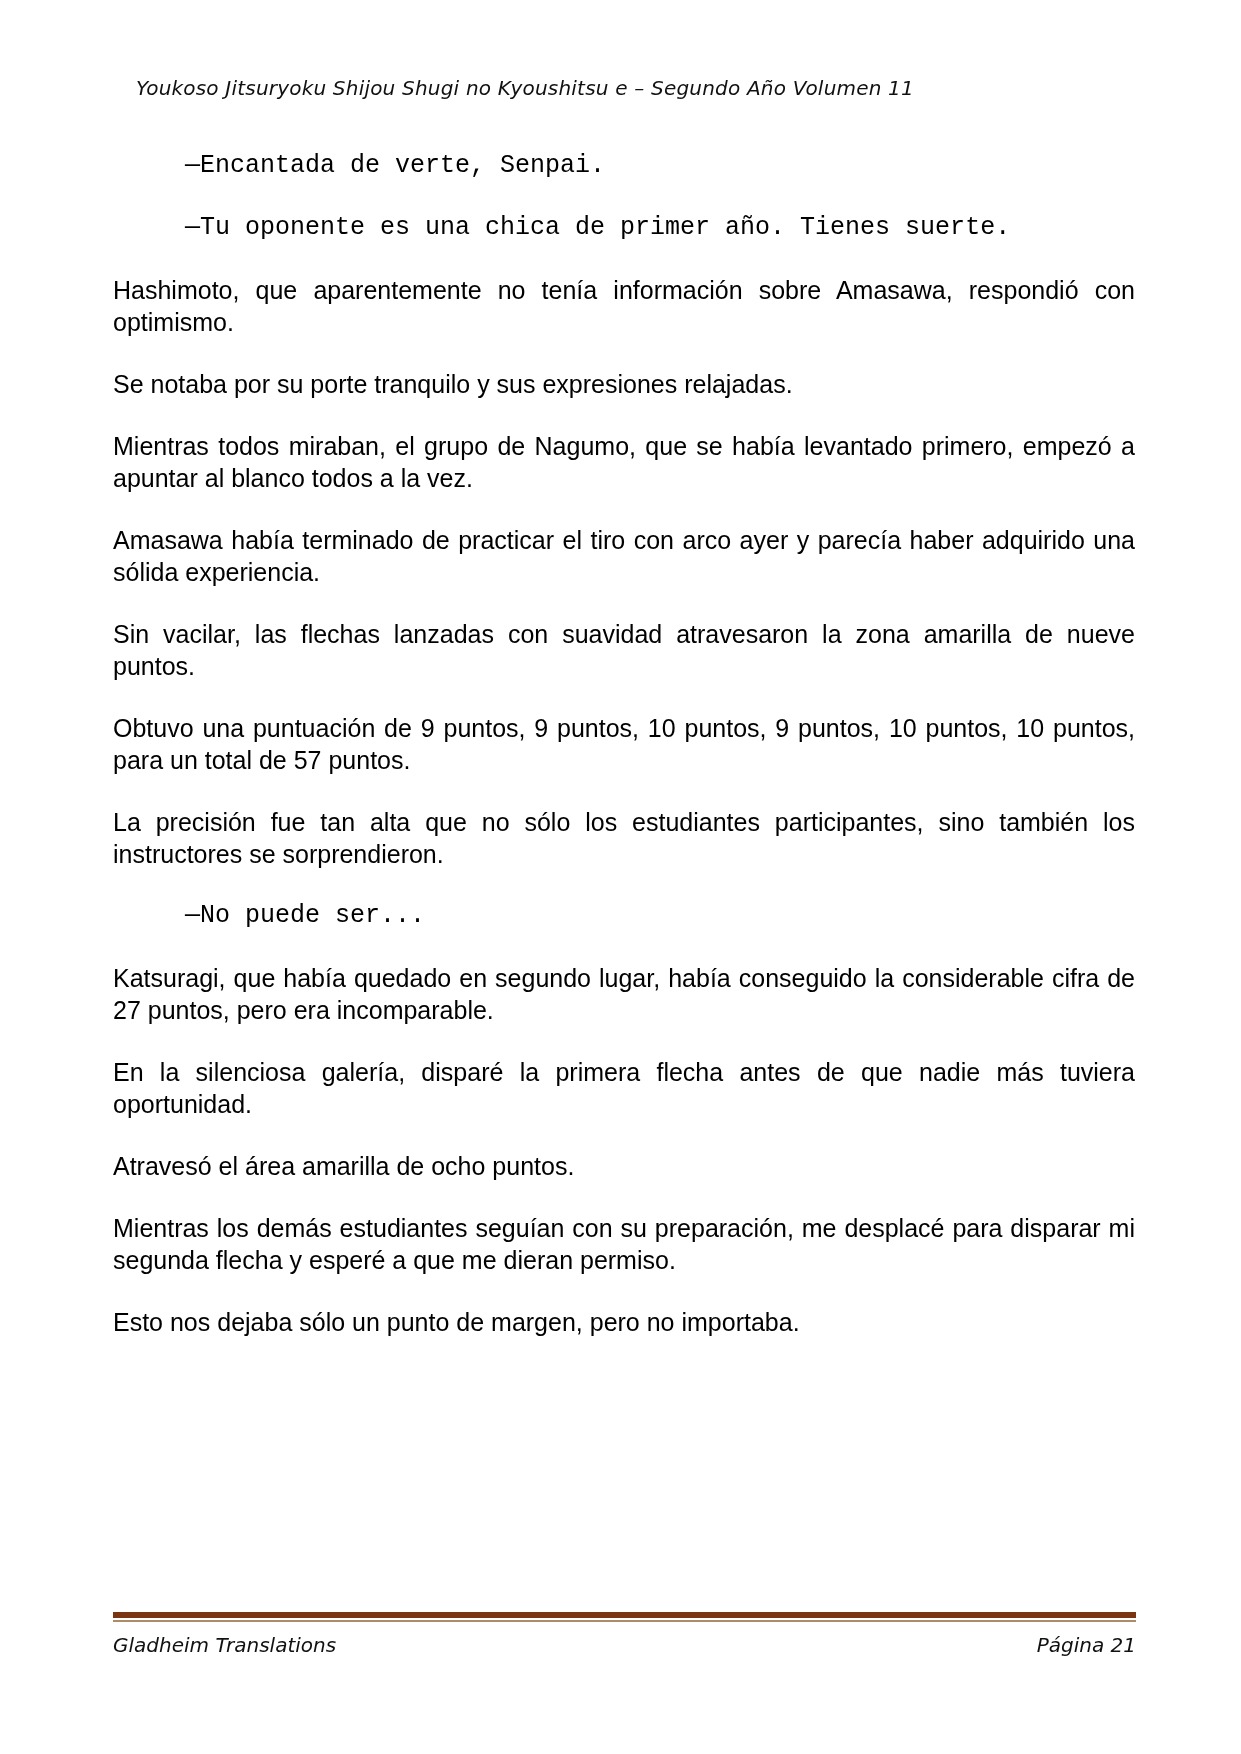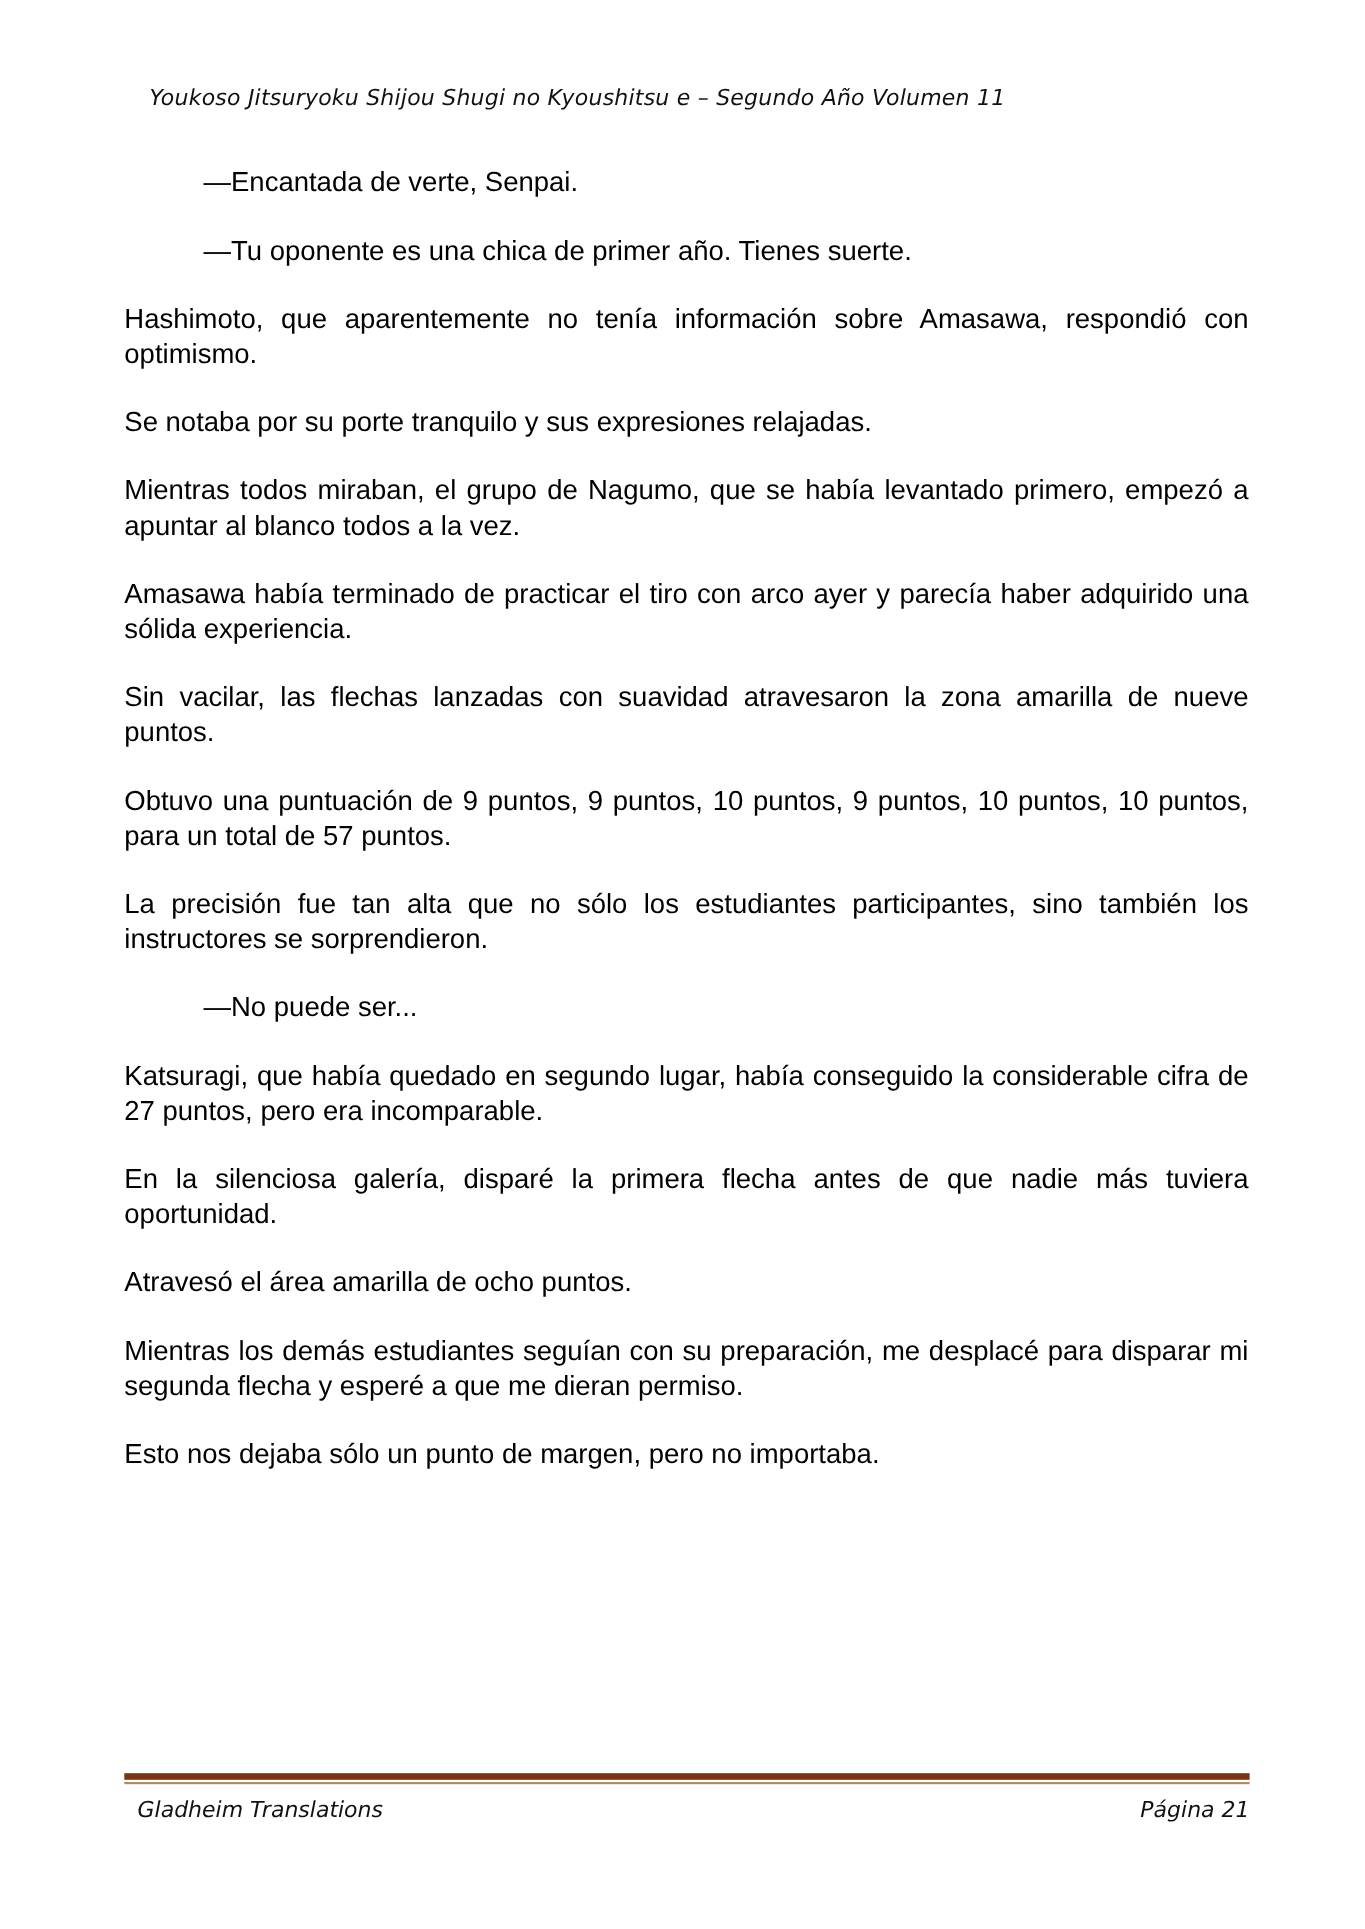--- a/index.html
+++ b/index.html
@@ -8,29 +8,29 @@
     position:absolute; left:113px; top:76px; width:900px;
     font-family:"DejaVu Sans", sans-serif; font-style:italic;
     font-size:20px; color:#111; letter-spacing:0.2px;margin-left:23px;
   }
   .body-text {
     position:absolute; left:113px; top:150px; width:1022px;
     font-family:"Liberation Sans", sans-serif; font-size:25px;
     line-height:32px; color:#000;
   }
   .para { margin:0 0 30px 0; text-align:justify; text-align-last:left; }
-  .para.indent { padding-left:72px; }
+  .para.indent { padding-left:72px;font-family:Liberation Mono, monospace; }
   .rule { position:absolute; left:113px; top:1612px; width:1023px; }
   .rule .thick { height:6px; background:#7b3410; }
   .rule .thin { height:2px; background:#b08b6a; margin-top:2px; }
   .footer {
     position:absolute; top:1633px; font-family:"DejaVu Sans", sans-serif;
     font-style:italic; font-size:20px; color:#111;
   }
-  .footer.left { left:125px;text-align:right; }
+  .footer.left { left:113px;text-align:right; }
   .footer.right { right:105px; }
 </style>
 </head>
 <body>
 
 <div class="header">Youkoso Jitsuryoku Shijou Shugi no Kyoushitsu e – Segundo Año Volumen 11</div>
 
 <div class="body-text">
   <p class="para indent">—Encantada de verte, Senpai.</p>
   <p class="para indent">—Tu oponente es una chica de primer año. Tienes suerte.</p>

